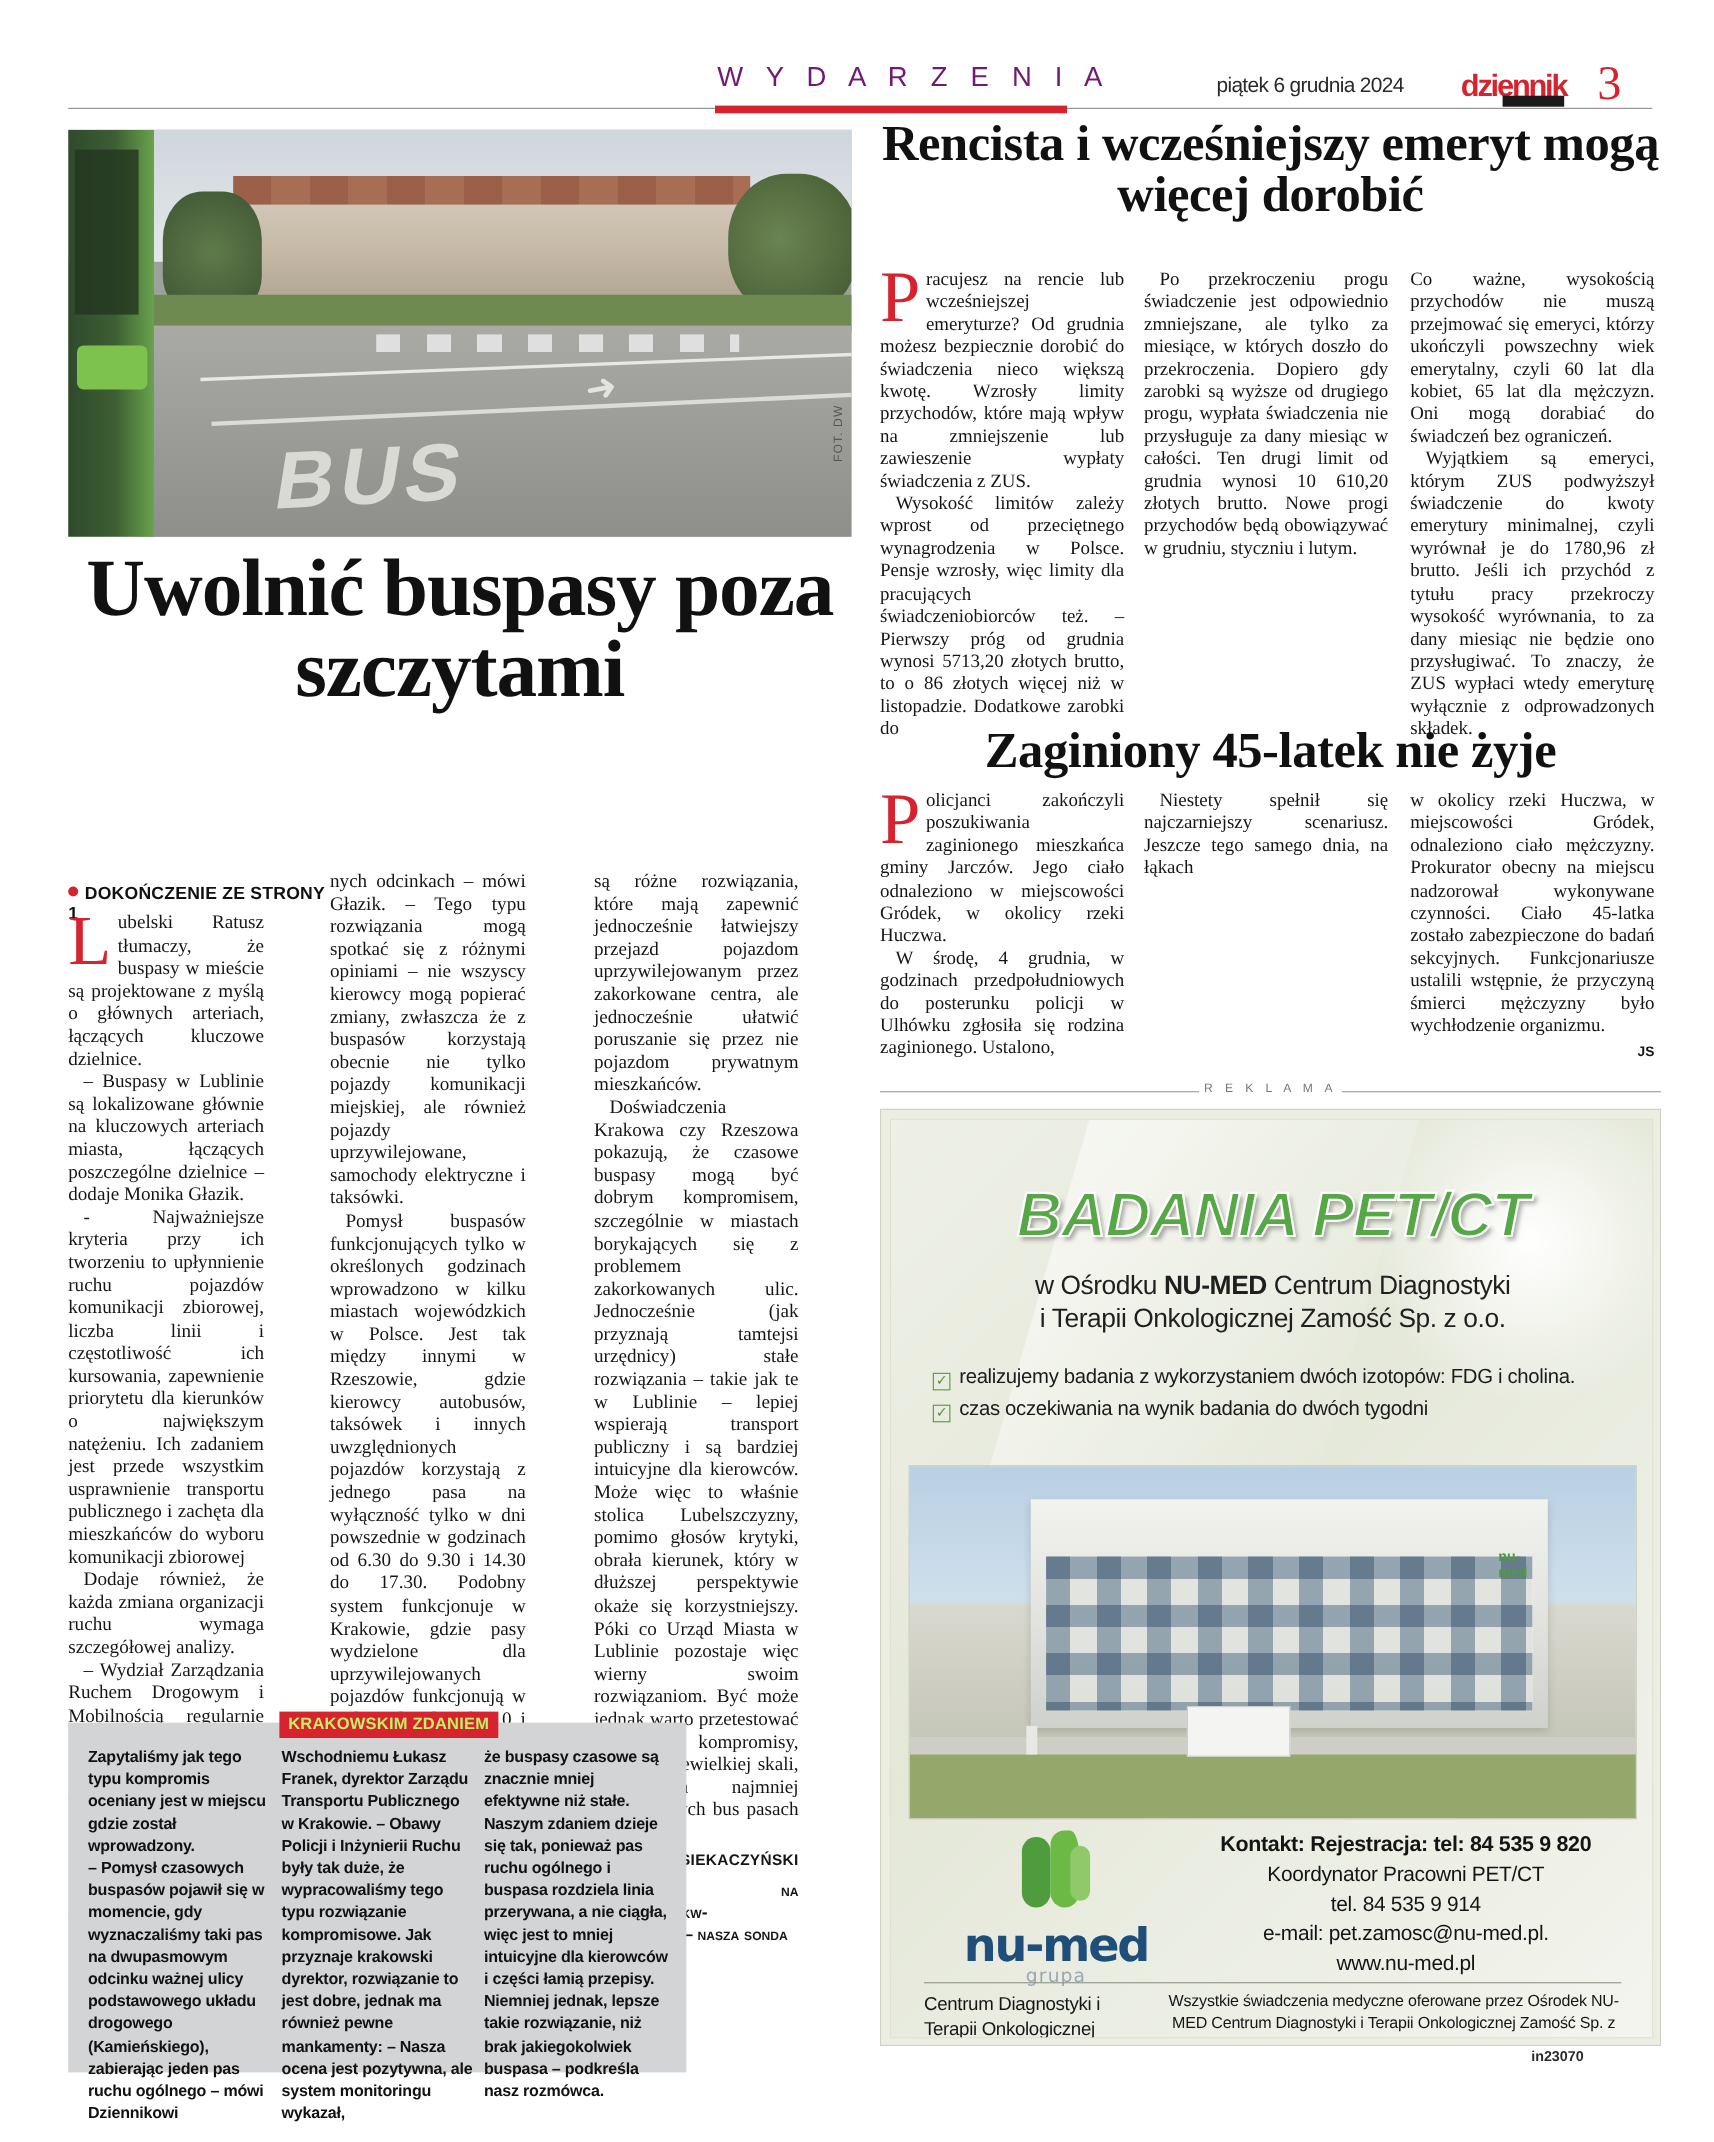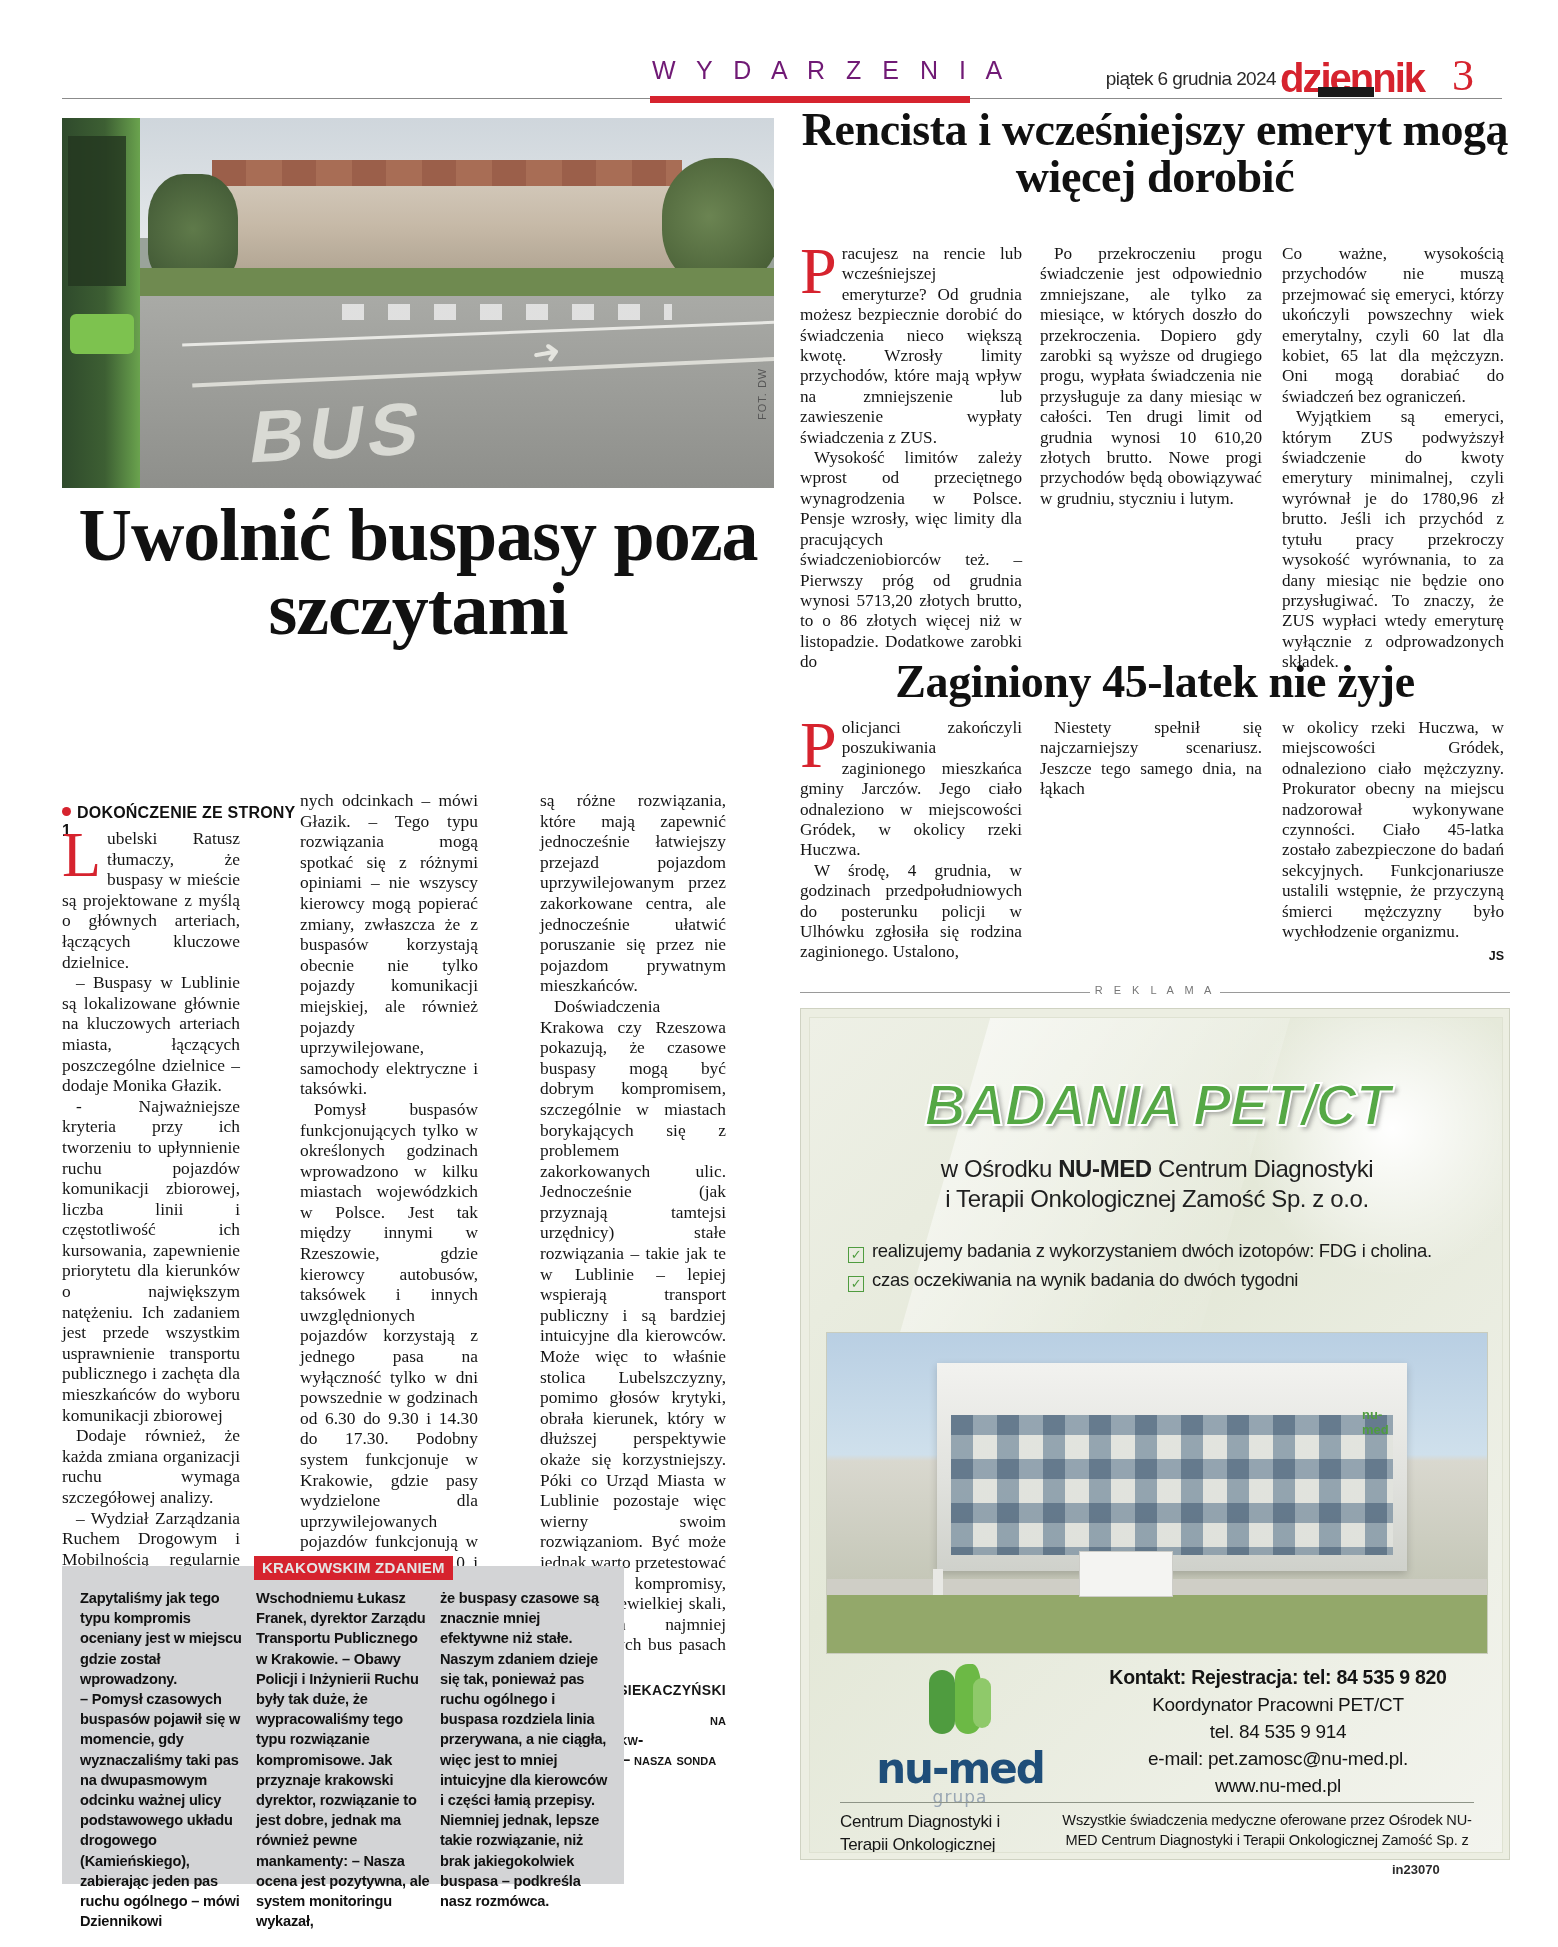--- a/index.html
+++ b/index.html
@@ -15,21 +15,21 @@
 
   
   .masthead{position:absolute; left:62px; top:52px; width:1440px; height:48px;}
   .mh-rule{position:absolute; left:0; top:46px; width:1440px; height:1px; background:#8b8b8b;}
   .mh-section{position:absolute; left:590px; top:4px; font-family:"Liberation Sans",sans-serif;
     font-size:25px; letter-spacing:7px; color:#701a75; font-weight:400;}
   .mh-underline{position:absolute; left:588px; top:44px; width:320px; height:7px; background:#d6232e;}
   .mh-date{position:absolute; right:226px; top:16px; font-family:Liberation Sans, sans-serif;
     font-size:19px; color:#2a2a2a; letter-spacing:-0.6px;}
   .mh-logo{position:absolute; right:78px; top:6px; font-family:"Liberation Sans",sans-serif;
-    font-weight:bold; font-style:normal; font-size:40px; color:#d6232e; letter-spacing:-2px; line-height:40px;}
+    font-weight:bold; font-style:normal; font-size:28px; color:#d6232e; letter-spacing:-2px; line-height:40px;}
   .mh-logo .bar{position:absolute; left:38px; bottom:1px; width:56px; height:10px; background:#1a1a1a;}
   .mh-pagenum{position:absolute; right:28px; top:2px; font-family:"Liberation Serif",serif;
     font-size:44px; color:#d6232e; line-height:44px;}
 
   
   .photo{position:absolute; left:62px; top:118px; width:712px; height:370px; overflow:hidden;
     background:#9aa39a;}
   .photo .sky{position:absolute;left:0;top:0;width:712px;height:120px;
     background:linear-gradient(#cfd6dc,#e3e7e9);}
   .photo .bldgs{position:absolute;left:150px;top:42px;width:470px;height:110px;
@@ -166,21 +166,21 @@
   .ad-foot-r{position:absolute; left:250px; top:792px; width:414px; font-size:14.6px;
     line-height:20px; color:#161616; text-align:center; letter-spacing:-.2px;}
   .ad-code{position:absolute; left:1392px; top:1862px; font-family:"Liberation Sans",sans-serif;
     font-size:13px; font-weight:bold; color:#2b2b2b;}
 
   
   .gbox{position:absolute; left:62px; top:1566px; width:562px; height:318px;
     background:#d3d4d6;}
   .gcol{position:absolute; font-family:"Liberation Sans",sans-serif; font-size:14.6px;
     line-height:20.2px; color:#111; font-weight:bold; letter-spacing:-.2px;}
-  .ktag{position:absolute; left:254px; top:1556px; background:#d6232e; color:#e5e5e5;
+  .ktag{position:absolute; left:254px; top:1556px; background:#d6232e; color:#bef264;
     font-family:"Liberation Sans",sans-serif; font-weight:bold; font-size:15px;
     padding:3px 8px 4px 8px; letter-spacing:.2px;}
 </style>
 </head>
 <body>
 
 <div class="page">
 
   <div class="masthead">
     <div class="mh-rule"></div>

